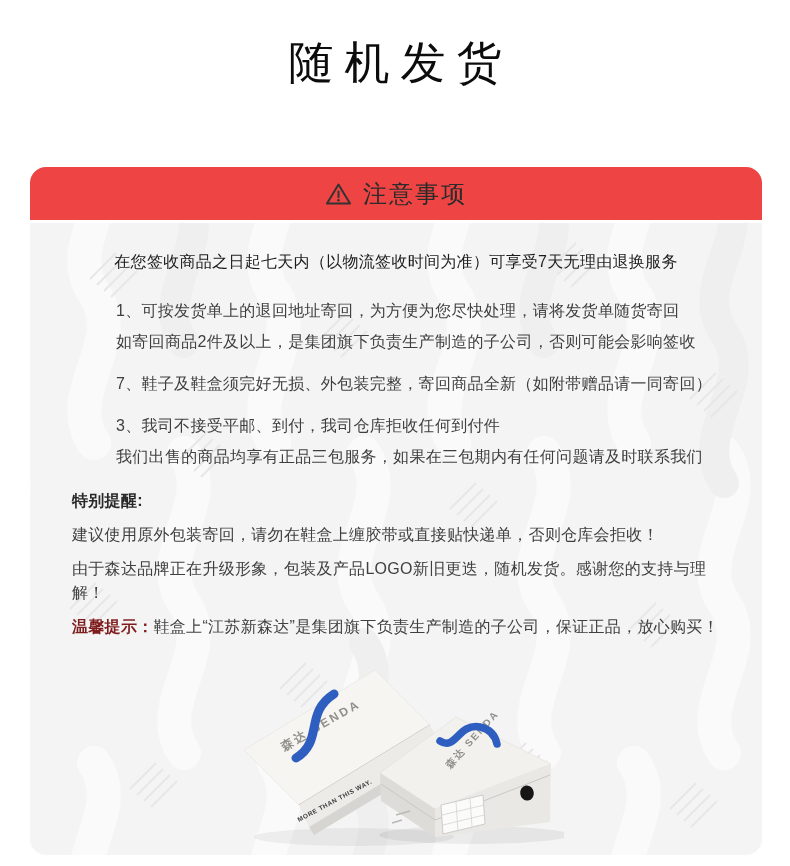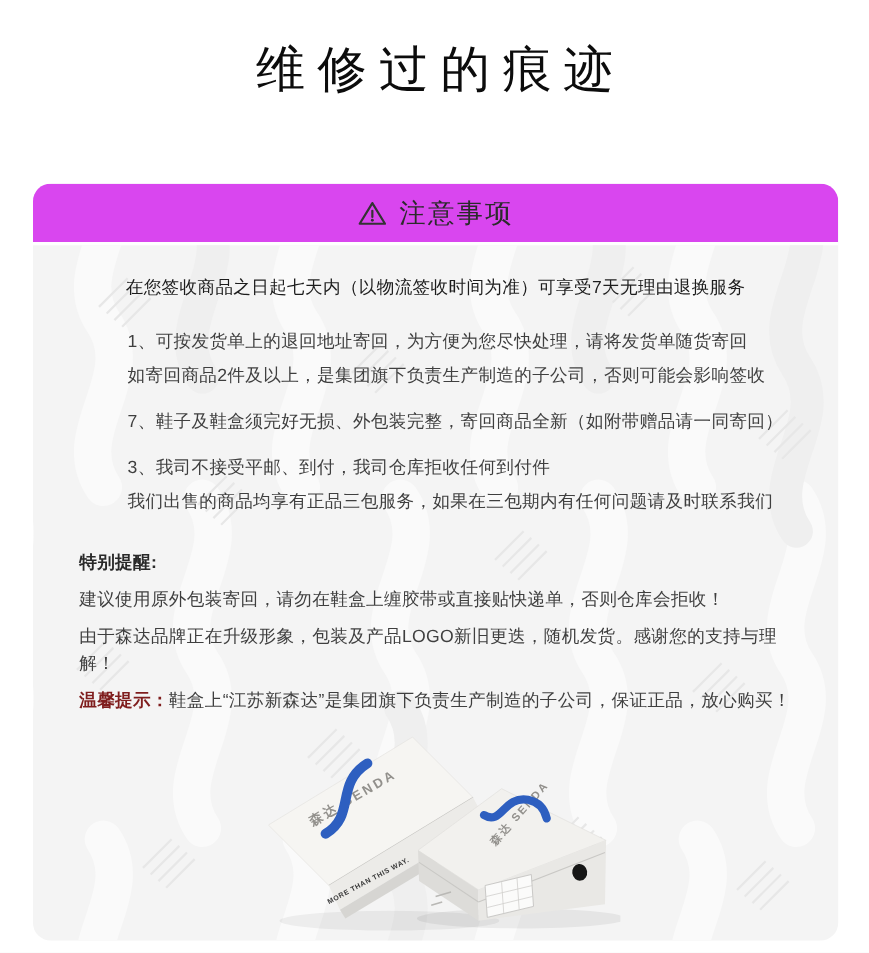--- a/index.html
+++ b/index.html
@@ -11,44 +11,44 @@
   .page-title{
     position:absolute;left:0;top:38px;width:100%;margin:0;
     text-align:center;font-size:45px;font-weight:500;color:#0c0c0c;
     letter-spacing:11px;text-indent:11px;line-height:1.1;
   }
   .card{
     position:absolute;left:30px;top:167px;width:732px;height:688px;
     border-radius:16px;overflow:hidden;background:#f4f4f4;
   }
   .card-header{
-    height:53px;background:#d946ef;display:flex;align-items:center;justify-content:center;
+    height:53px;background:#ef4444;display:flex;align-items:center;justify-content:center;
     gap:11px;font-size:24px;color:#2b2b2b;letter-spacing:2px;
   }
   .warn-ico{display:inline-flex;align-items:center;}
   .card-divider{height:3px;background:#ffffff;}
   .card-body{position:relative;height:632px;}
   .bg-pattern{position:absolute;left:0;top:0;width:732px;height:632px;display:block;}
   .content{
     position:relative;padding:27px 42px 0;color:#3f3f3f;font-size:16px;letter-spacing:.3px;
   }
   .intro{margin:0 0 21px;text-align:center;font-weight:normal;color:#1c1c1c;font-size:16px;line-height:24px;}
   .para{margin:0 0 11px;}
   .pline{line-height:31px;margin-left:44px;}
-  .rem-title{font-weight:bold;color:#292929;margin-top:28px;line-height:24px;}
+  .rem-title{font-weight:bold;color:#292929;margin-top:17px;line-height:24px;}
   .rem-line{margin-top:10px;line-height:24px;}
   .tip b{font-weight:bold;color:#7f1d1d;}
   .boxes{position:absolute;left:214px;top:442px;width:320px;height:185px;}
 </style>
 </head>
 <body>
 
 <div class="stage">
 
-  <h1 class="page-title">维修过的痕迹</h1>
+  <h1 class="page-title">随机发货</h1>
 
   <section class="card">
 
     <header class="card-header">
       <span class="warn-ico">
         <svg width="27" height="24" viewBox="0 0 27 24">
           <path d="M13.5 2.6 L25 21.4 L2 21.4 Z" fill="none" stroke="#333333" stroke-width="2" stroke-linejoin="round"></path>
           <line x1="13.5" y1="9.6" x2="13.5" y2="15.2" stroke="#333333" stroke-width="2" stroke-linecap="round"></line>
           <circle cx="13.5" cy="18.2" r="1.3" fill="#333333"></circle>
         </svg>

